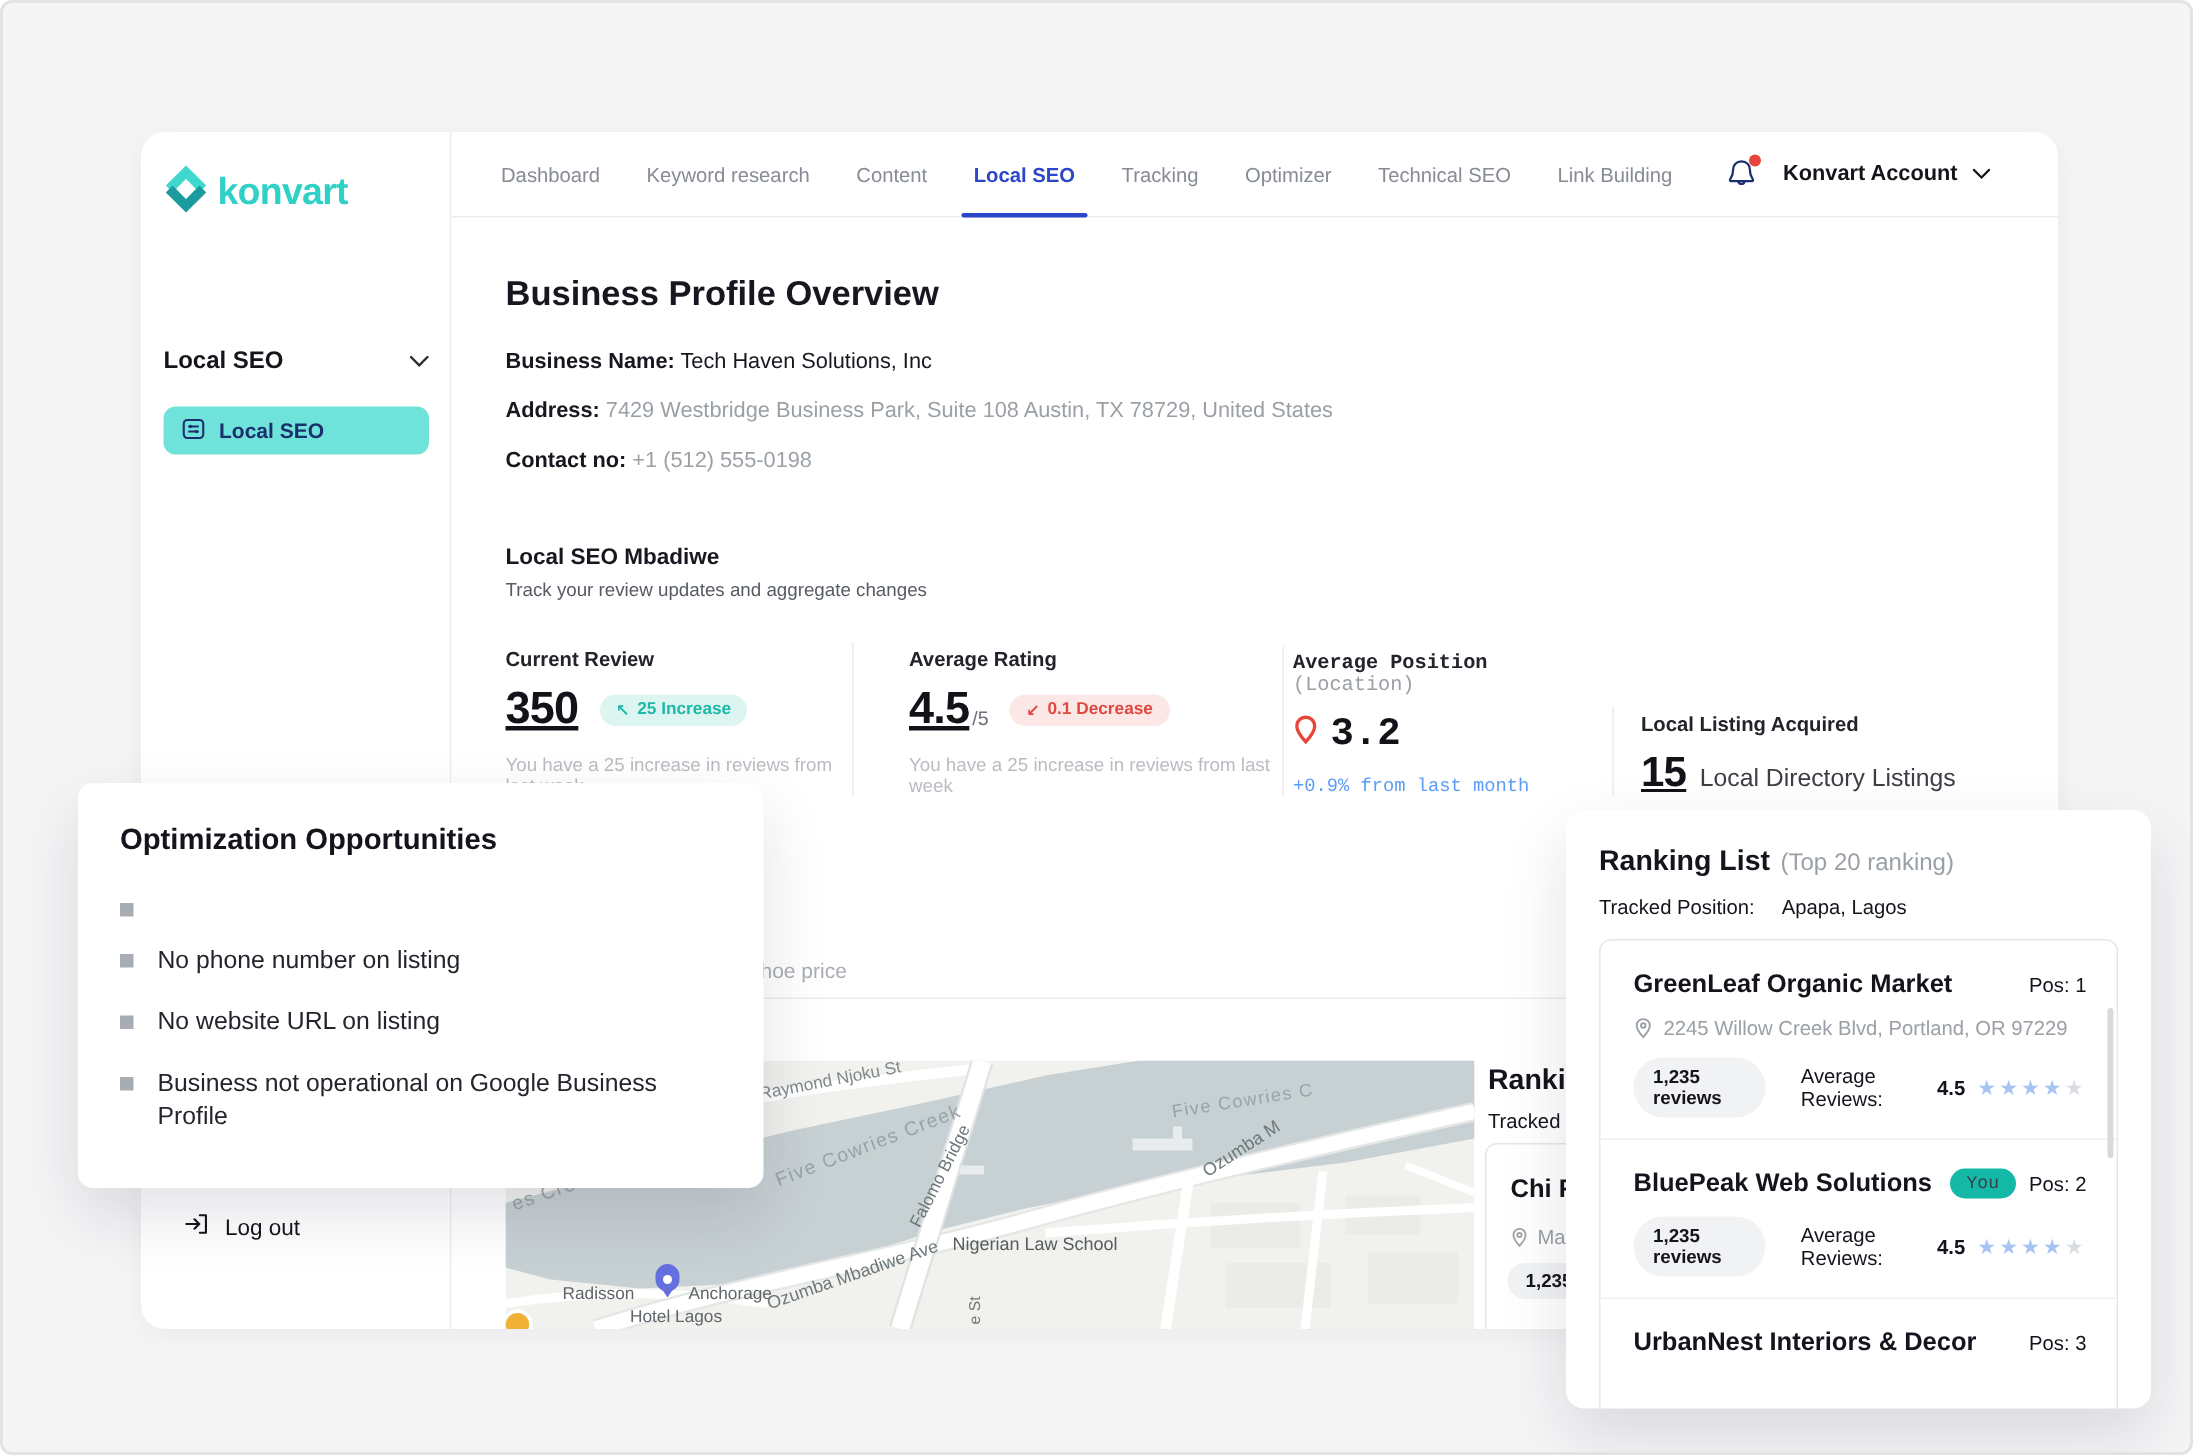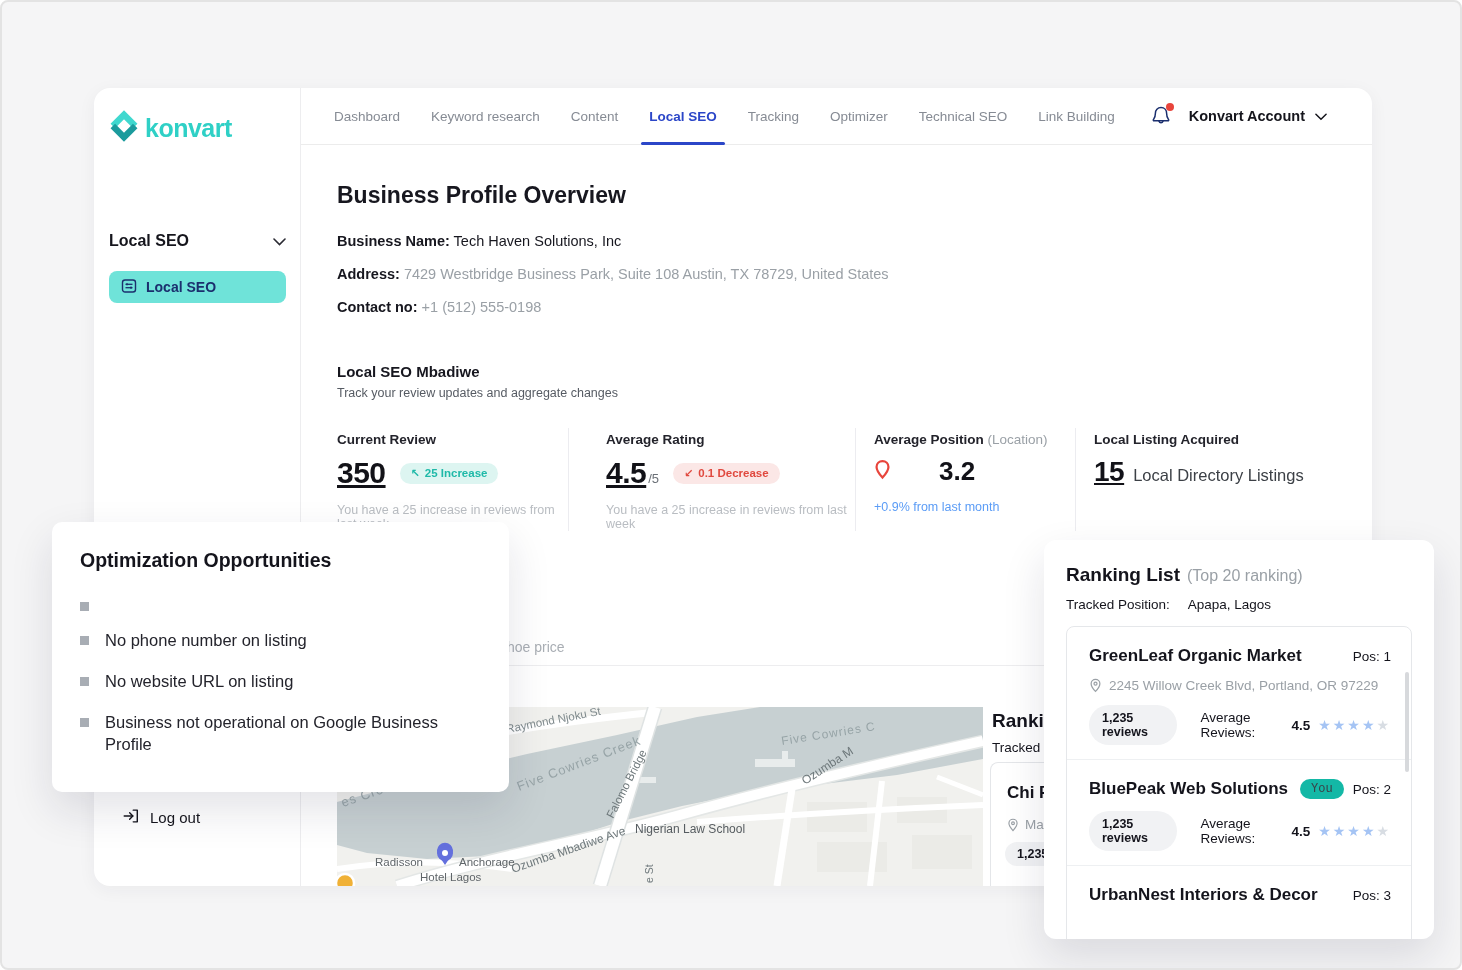--- a/index.html
+++ b/index.html
@@ -31,32 +31,32 @@
   
   .content { position:absolute; left:207px; top:57px; right:0; bottom:0; border-radius:0 0 16px 0; overflow:hidden; }
   .page-title { position:absolute; left:36px; top:37px; font-size:23px; font-weight:700; color:#17171f; }
   .info-line { position:absolute; left:36px; font-size:14.5px; color:#17171f; }
   .info-line .lbl { font-weight:700; }
   .info-line .muted { color:#9aa0a6; font-weight:400; }
   .il-1 { top:88px; } .il-2 { top:121px; } .il-3 { top:154px; }
   .report-title { position:absolute; left:36px; top:218px; font-size:15px; font-weight:700; color:#17171f; }
   .report-sub { position:absolute; left:36px; top:241px; font-size:12.5px; color:#565b63; }
 
-  .stats-row { position:absolute; left:36px; top:283px; right:6px; display:flex; }
+  .stats-row { position:absolute; left:36px; top:283px; right:6px; display:flex;align-items:flex-end; }
   .stat { padding-top:4px; }
   .stat + .stat { border-left:1px solid #ececf0; }
   .stat-1 { width:231px; }
   .stat-2 { width:287px; padding-left:37px; }
-  .stat-3 { width:220px; padding-left:18px; }
+  .stat-3 { width:220px; padding-left:6px;font-family:Liberation Mono, monospace; }
   .stat-4 { flex:1; padding-left:18px; }
   .stat-label { font-size:13.5px; font-weight:700; color:#23232b; }
   .stat-label .sfx { font-weight:400; color:#9aa0a6; }
   .stat-valrow { margin-top:9px; display:flex; align-items:center; }
   .stat-num { font-size:30px; font-weight:800; color:#121218; letter-spacing:-.5px;text-decoration:underline; }
-  .stat-num-sm { font-size:26px; font-weight:800; color:#121218;margin-left:40px; }
+  .stat-num-sm { font-size:26px; font-weight:800; color:#121218; }
   .per5 { font-size:13px; color:#6b7077; margin-left:2px; margin-top:10px; }
   .pill { margin-left:14px; display:inline-flex; align-items:center; gap:5px; padding:4px 11px; border-radius:999px; font-size:11.5px; font-weight:700; }
   .pill.up { background:#ddf5f1; color:#1fb9a8; }
   .pill.down { background:#fbe7e6; color:#e0493f; }
   .stat-caption { margin-top:13px; font-size:12.5px; color:#b9bdc2; }
   .stat-caption.blue { color:#5b9cf6; }
   .listing-sfx { font-size:16.5px; font-weight:400; color:#3c4046; margin-left:9px; }
 
   .kw-fragment { position:absolute; left:206px; top:494px; font-size:14px; color:#a9aeb4; }
   .section-divider { position:absolute; left:36px; right:10px; top:520px; height:1px; background:#ededef; }

